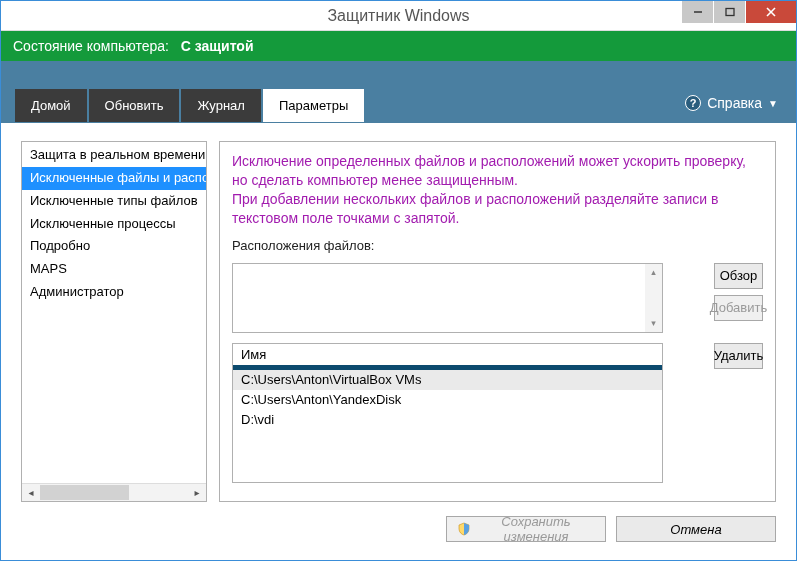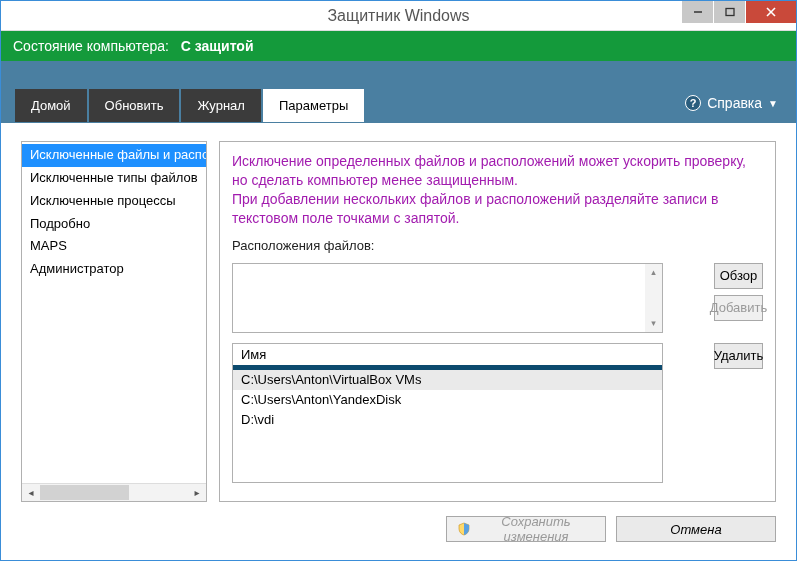--- a/index.html
+++ b/index.html
@@ -269,20 +269,21 @@
     <span>Справка</span>
     <span class="chevron">▼</span>
   </div>
 </div>
 
 <div class="content-white">
   <div class="panels">
 
     <div class="sidebar">
       <div class="sidebar-list">
+        <div class="sidebar-item">Защита в реальном времени</div>
         <div class="sidebar-item selected">Исключенные файлы и расположения</div>
         <div class="sidebar-item">Исключенные типы файлов</div>
         <div class="sidebar-item">Исключенные процессы</div>
         <div class="sidebar-item">Подробно</div>
         <div class="sidebar-item">MAPS</div>
         <div class="sidebar-item">Администратор</div>
       </div>
       <div class="hscroll">
         <div class="hscroll-btn">◂</div>
         <div class="hscroll-track">

